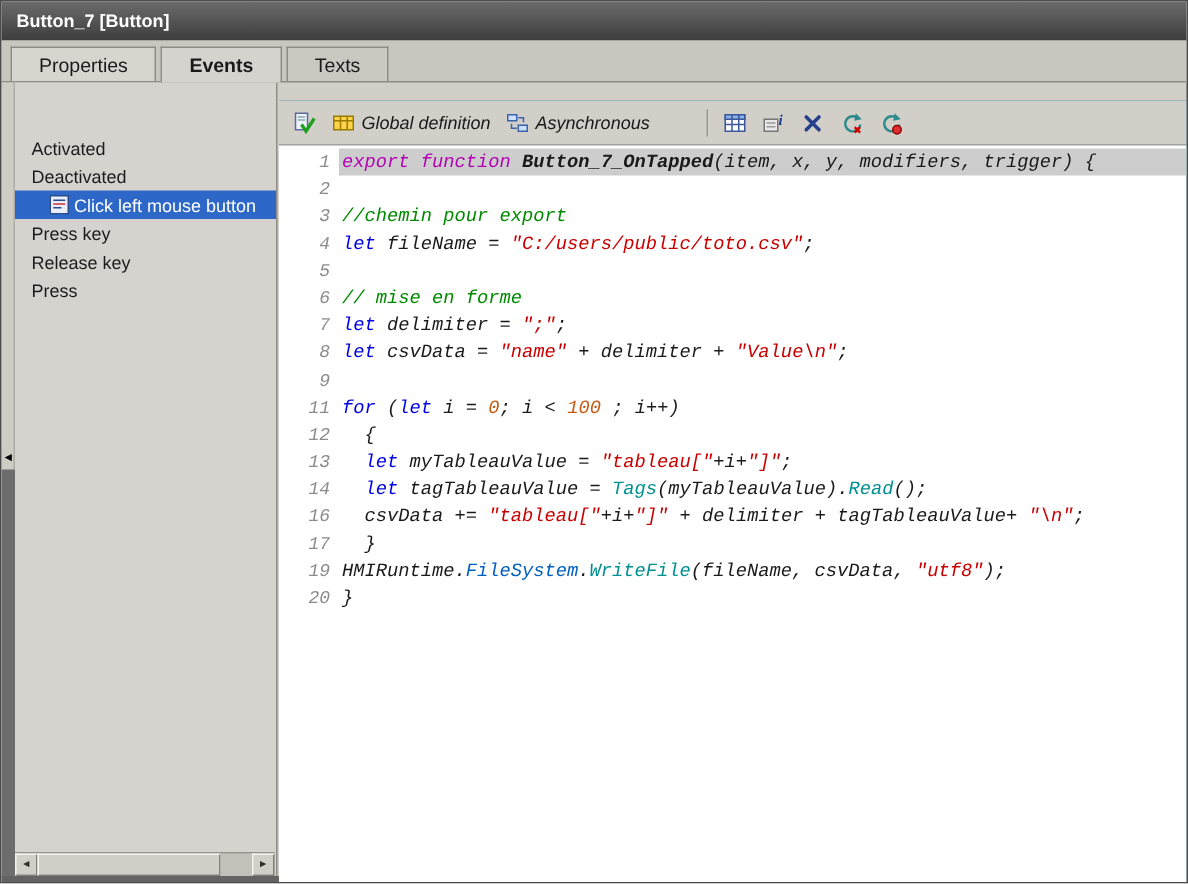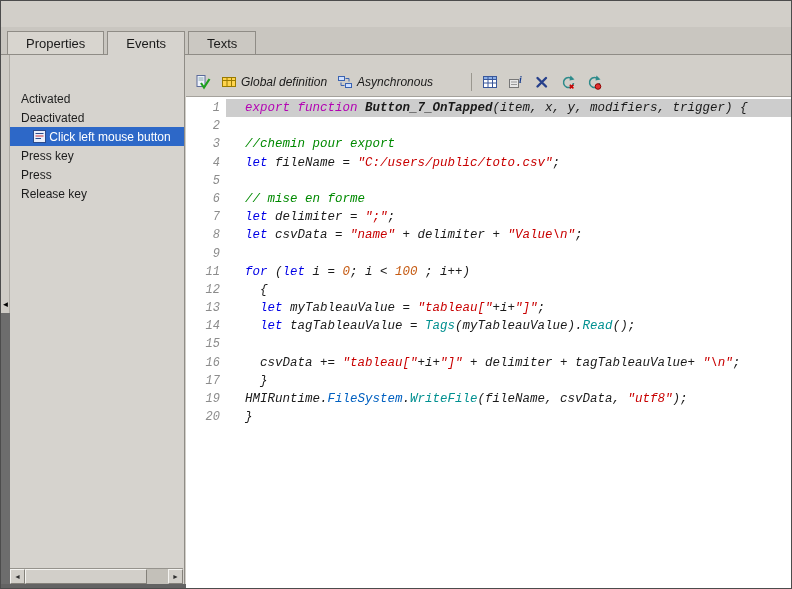--- a/index.html
+++ b/index.html
@@ -21,21 +21,21 @@
   .tabstrip {
     position:absolute; top:26px; left:0; right:0; height:28px;
     background:#c9c6c0; border-bottom:1px solid #8f8c86;
     display:flex; align-items:flex-end; padding-left:6px;
   }
   .tab {
     position:relative; height:23px; display:flex; align-items:center;
     padding:0 18px; margin-right:3px; font-size:13px; color:#1a1a1a;
     background:#d8d5cf; border:1px solid #8f8c86; border-bottom:none;
   }
-  .tab.active { font-weight:normal; height:24px; margin-bottom:-1px; background:#d6d3ce; z-index:2; }
+  .tab.active { font-weight:bold; height:24px; margin-bottom:-1px; background:#d6d3ce; z-index:2; }
   .tab.dim { background:#cbc8c2; }
   
   .content { position:absolute; top:54px; left:0; right:0; bottom:0; }
   
   .strip { position:absolute; left:0; top:0; width:9px; height:100%; background:#cfccc6; border-right:1px solid #aeaba5; }
   .strip-dark { position:absolute; left:0; top:258px; width:9px; bottom:3px; background:#6d6d6d; }
   .strip-arrow { position:absolute; left:0; top:243px; width:9px; height:13px; font-size:8px; line-height:13px; text-align:center; color:#000; cursor:pointer; }
   
   .events-panel { position:absolute; left:9px; top:0; width:175px; height:100%; background:#d6d3ce; border-right:1px solid #8f8c86; }
   .events-list { position:absolute; top:34px; left:0; right:0; }
@@ -54,27 +54,30 @@
   .etoolbar { height:30px; background:#d2cfc9; border-bottom:1px solid #a5a29c; display:flex; align-items:center; padding-left:5px; font-size:12px; color:#1a1a1a; }
   .tbtn { display:flex; align-items:center; gap:4px; padding:2px 4px; margin-right:2px; cursor:pointer; }
   .tbtn svg { display:block; }
   .tsep { width:1px; height:18px; background:#9a978f; margin:0 6px; }
   .tspace { width:26px; }
   
   .codearea { position:absolute; top:30px; left:0; right:0; bottom:0; background:#fff; padding-top:2px;
     font-family:"Liberation Mono","DejaVu Sans Mono",monospace; font-size:12.5px; }
   .cl { display:flex; height:18.2px; line-height:18.2px; white-space:pre; }
   .ln { width:40px; text-align:right; padding-right:6px; color:#8c8c8c; flex:none; font-size:12px; }
-  .ctext { flex:1; padding-left:19px; }
+  .ctext { flex:1; padding-left:2px; }
 </style>
 </head>
 <body>
 
 <div class="win">
 
+  <div class="titlebar">
+    <span>Button_7 [Button]</span>
+  </div>
 
   <div class="tabstrip">
     <div class="tab">
       <span>Properties</span>
     </div>
     <div class="tab active">
       <span>Events</span>
     </div>
     <div class="tab dim">
       <span>Texts</span>
@@ -104,24 +107,24 @@
                 <line x1="2.5" y1="6" x2="10.5" y2="6" stroke="#cc3333"></line>
                 <line x1="2.5" y1="8.5" x2="8" y2="8.5" stroke="#2b4a8b"></line>
               </svg>
             </span>
             <span>Click left mouse button</span>
           </div>
           <div class="ev-row">
             <span>Press key</span>
           </div>
           <div class="ev-row">
+            <span>Release key</span>
+          </div>
+          <div class="ev-row">
             <span>Press</span>
-          </div>
-          <div class="ev-row">
-            <span>Release key</span>
           </div>
         </div>
       <div class="hscroll">
         <div class="sb-btn">◄</div>
         <div class="sb-thumb"></div>
         <div class="sb-track"></div>
         <div class="sb-btn">►</div>
       </div>
     </div>
 
@@ -203,21 +206,20 @@
           <div class="cl"><span class="ln" style="color: rgb(140, 140, 140);">4</span><span class="ctext"><span style="color: rgb(0, 0, 230);">let</span><span style="color: rgb(26, 26, 26);"> fileName = </span><span style="color: rgb(200, 0, 0);">"C:/users/public/toto.csv"</span><span style="color: rgb(26, 26, 26);">;</span></span></div>
           <div class="cl"><span class="ln" style="color: rgb(140, 140, 140);">5</span><span class="ctext"></span></div>
           <div class="cl"><span class="ln" style="color: rgb(140, 140, 140);">6</span><span class="ctext"><span style="color: rgb(0, 138, 0);">// mise en forme</span></span></div>
           <div class="cl"><span class="ln" style="color: rgb(140, 140, 140);">7</span><span class="ctext"><span style="color: rgb(0, 0, 230);">let</span><span style="color: rgb(26, 26, 26);"> delimiter = </span><span style="color: rgb(200, 0, 0);">";"</span><span style="color: rgb(26, 26, 26);">;</span></span></div>
           <div class="cl"><span class="ln" style="color: rgb(140, 140, 140);">8</span><span class="ctext"><span style="color: rgb(0, 0, 230);">let</span><span style="color: rgb(26, 26, 26);"> csvData = </span><span style="color: rgb(200, 0, 0);">"name"</span><span style="color: rgb(26, 26, 26);"> + delimiter + </span><span style="color: rgb(200, 0, 0);">"Value\n"</span><span style="color: rgb(26, 26, 26);">;</span></span></div>
           <div class="cl"><span class="ln" style="color: rgb(140, 140, 140);">9</span><span class="ctext"></span></div>
           <div class="cl"><span class="ln" style="color: rgb(140, 140, 140);">11</span><span class="ctext"><span style="color: rgb(0, 0, 230);">for</span><span style="color: rgb(26, 26, 26);"> (</span><span style="color: rgb(0, 0, 230);">let</span><span style="color: rgb(26, 26, 26);"> i = </span><span style="color: rgb(197, 90, 17);">0</span><span style="color: rgb(26, 26, 26);">; i &lt; </span><span style="color: rgb(197, 90, 17);">100</span><span style="color: rgb(26, 26, 26);"> ; i++)</span></span></div>
           <div class="cl"><span class="ln" style="color: rgb(140, 140, 140);">12</span><span class="ctext"><span style="color: rgb(26, 26, 26);">  {</span></span></div>
           <div class="cl"><span class="ln" style="color: rgb(140, 140, 140);">13</span><span class="ctext"><span style="color: rgb(26, 26, 26);">  </span><span style="color: rgb(0, 0, 230);">let</span><span style="color: rgb(26, 26, 26);"> myTableauValue = </span><span style="color: rgb(200, 0, 0);">"tableau["</span><span style="color: rgb(26, 26, 26);">+i+</span><span style="color: rgb(200, 0, 0);">"]"</span><span style="color: rgb(26, 26, 26);">;</span></span></div>
           <div class="cl"><span class="ln" style="color: rgb(140, 140, 140);">14</span><span class="ctext"><span style="color: rgb(26, 26, 26);">  </span><span style="color: rgb(0, 0, 230);">let</span><span style="color: rgb(26, 26, 26);"> tagTableauValue = </span><span style="color: rgb(0, 144, 144);">Tags</span><span style="color: rgb(26, 26, 26);">(myTableauValue).</span><span style="color: rgb(0, 144, 144);">Read</span><span style="color: rgb(26, 26, 26);">();</span></span></div>
-          <div class="cl"><span class="ln" style="color: rgb(140, 140, 140);">15</span><span class="ctext"></span></div>
           <div class="cl"><span class="ln" style="color: rgb(140, 140, 140);">16</span><span class="ctext"><span style="color: rgb(26, 26, 26);">  csvData += </span><span style="color: rgb(200, 0, 0);">"tableau["</span><span style="color: rgb(26, 26, 26);">+i+</span><span style="color: rgb(200, 0, 0);">"]"</span><span style="color: rgb(26, 26, 26);"> + delimiter + tagTableauValue+ </span><span style="color: rgb(200, 0, 0);">"\n"</span><span style="color: rgb(26, 26, 26);">;</span></span></div>
           <div class="cl"><span class="ln" style="color: rgb(140, 140, 140);">17</span><span class="ctext"><span style="color: rgb(26, 26, 26);">  }</span></span></div>
           <div class="cl"><span class="ln" style="color: rgb(140, 140, 140);">19</span><span class="ctext"><span style="color: rgb(26, 26, 26);">HMIRuntime.</span><span style="color: rgb(0, 96, 192);">FileSystem</span><span style="color: rgb(26, 26, 26);">.</span><span style="color: rgb(0, 144, 144);">WriteFile</span><span style="color: rgb(26, 26, 26);">(fileName, csvData, </span><span style="color: rgb(200, 0, 0);">"utf8"</span><span style="color: rgb(26, 26, 26);">);</span></span></div>
           <div class="cl"><span class="ln" style="color: rgb(140, 140, 140);">20</span><span class="ctext"><span style="color: rgb(26, 26, 26);">}</span></span></div>
         </div>
 
     </div>
 
   </div>
 

